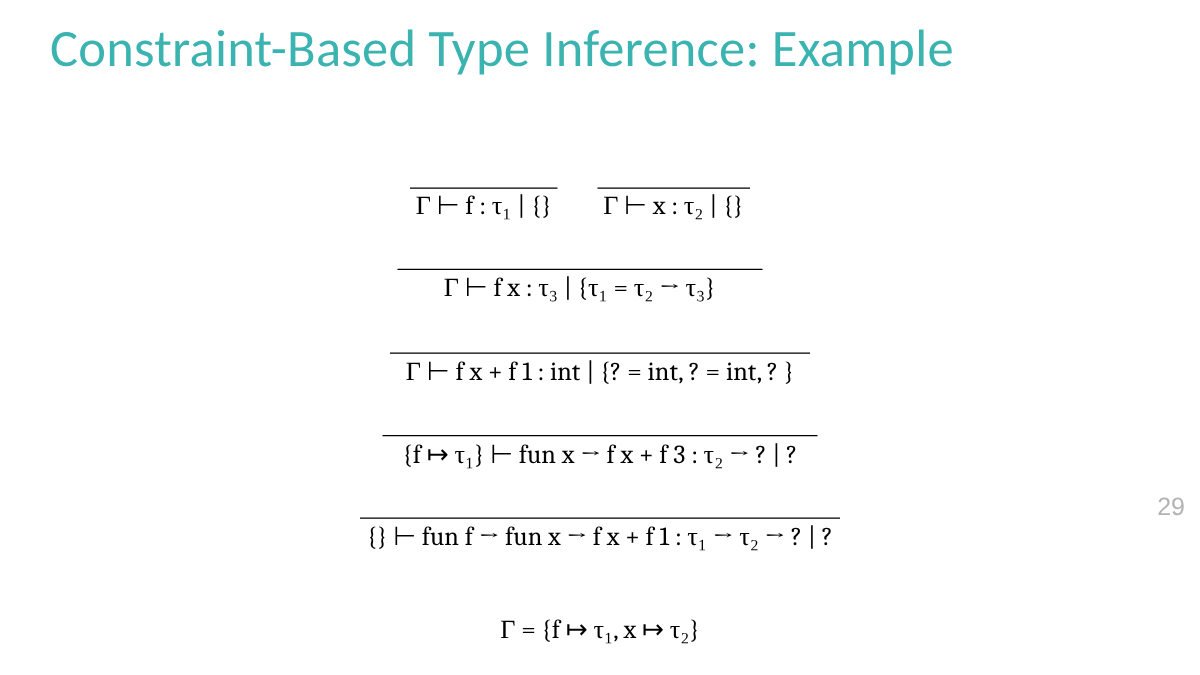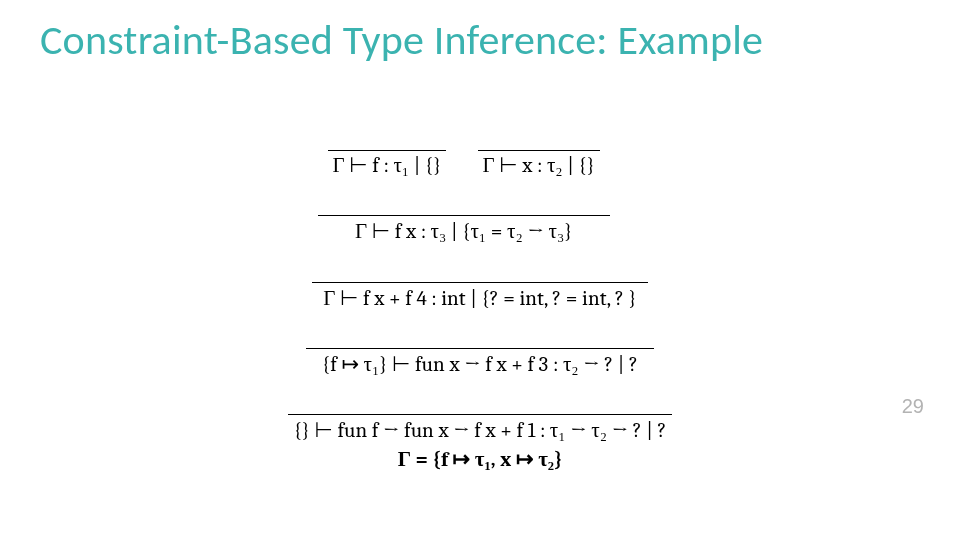--- a/index.html
+++ b/index.html
@@ -64,29 +64,29 @@
   }
   .overbar {
     display: inline-block;
     border-top: 1.2px solid #000;
     padding: 0 5px;
     margin: 0 4px;
   }
   .sp { display:inline-block; width:14px; }
   .page-num {
     position: absolute;
-    right: 36px;
+    right: 12px;
     bottom: 14px;
     color: #b3b3b3;
     font-size: 20px;
     font-family: "Segoe UI Light", "Segoe UI", sans-serif;
     font-weight: 300;
   }
   .gamma-def {
-    font-weight: bold;
+    margin-top: 45px;
   }
 </style>
 </head>
 <body>
 
 <div class="slide">
 
   <div class="title">Constraint-Based Type Inference: Example</div>
 
   <div class="content">
@@ -100,21 +100,21 @@
                 <span class="frac">
                   <span class="num">
                     <span class="overbar">Γ ⊢ f : τ₁ | {}</span>
                     <span class="sp"></span>
                     <span class="overbar">Γ ⊢ x : τ₂ | {}</span>
                   </span>
                   <span class="den">Γ ⊢ f x : τ₃ | {τ₁ = τ₂ → τ₃}</span>
                 </span>
                 <span class="sp"></span><span class="sp"></span>
               </span>
-              <span class="den">Γ ⊢ f x + f 4 : int | {? = int, ? = int, ? }</span>
+              <span class="den">Γ ⊢ f x + f 1 : int | {? = int, ? = int, ? }</span>
             </span>
           </span>
           <span class="den">{f ↦ τ₁} ⊢ fun x → f x + f 3 : τ₂ → ? | ?</span>
         </span>
       </span>
       <span class="den">{} ⊢ fun f → fun x → f x + f 1 : τ₁ → τ₂ → ? | ?</span>
     </span>
 
     <div class="row gamma-def">Γ = {f ↦ τ₁, x ↦ τ₂}</div>
 

